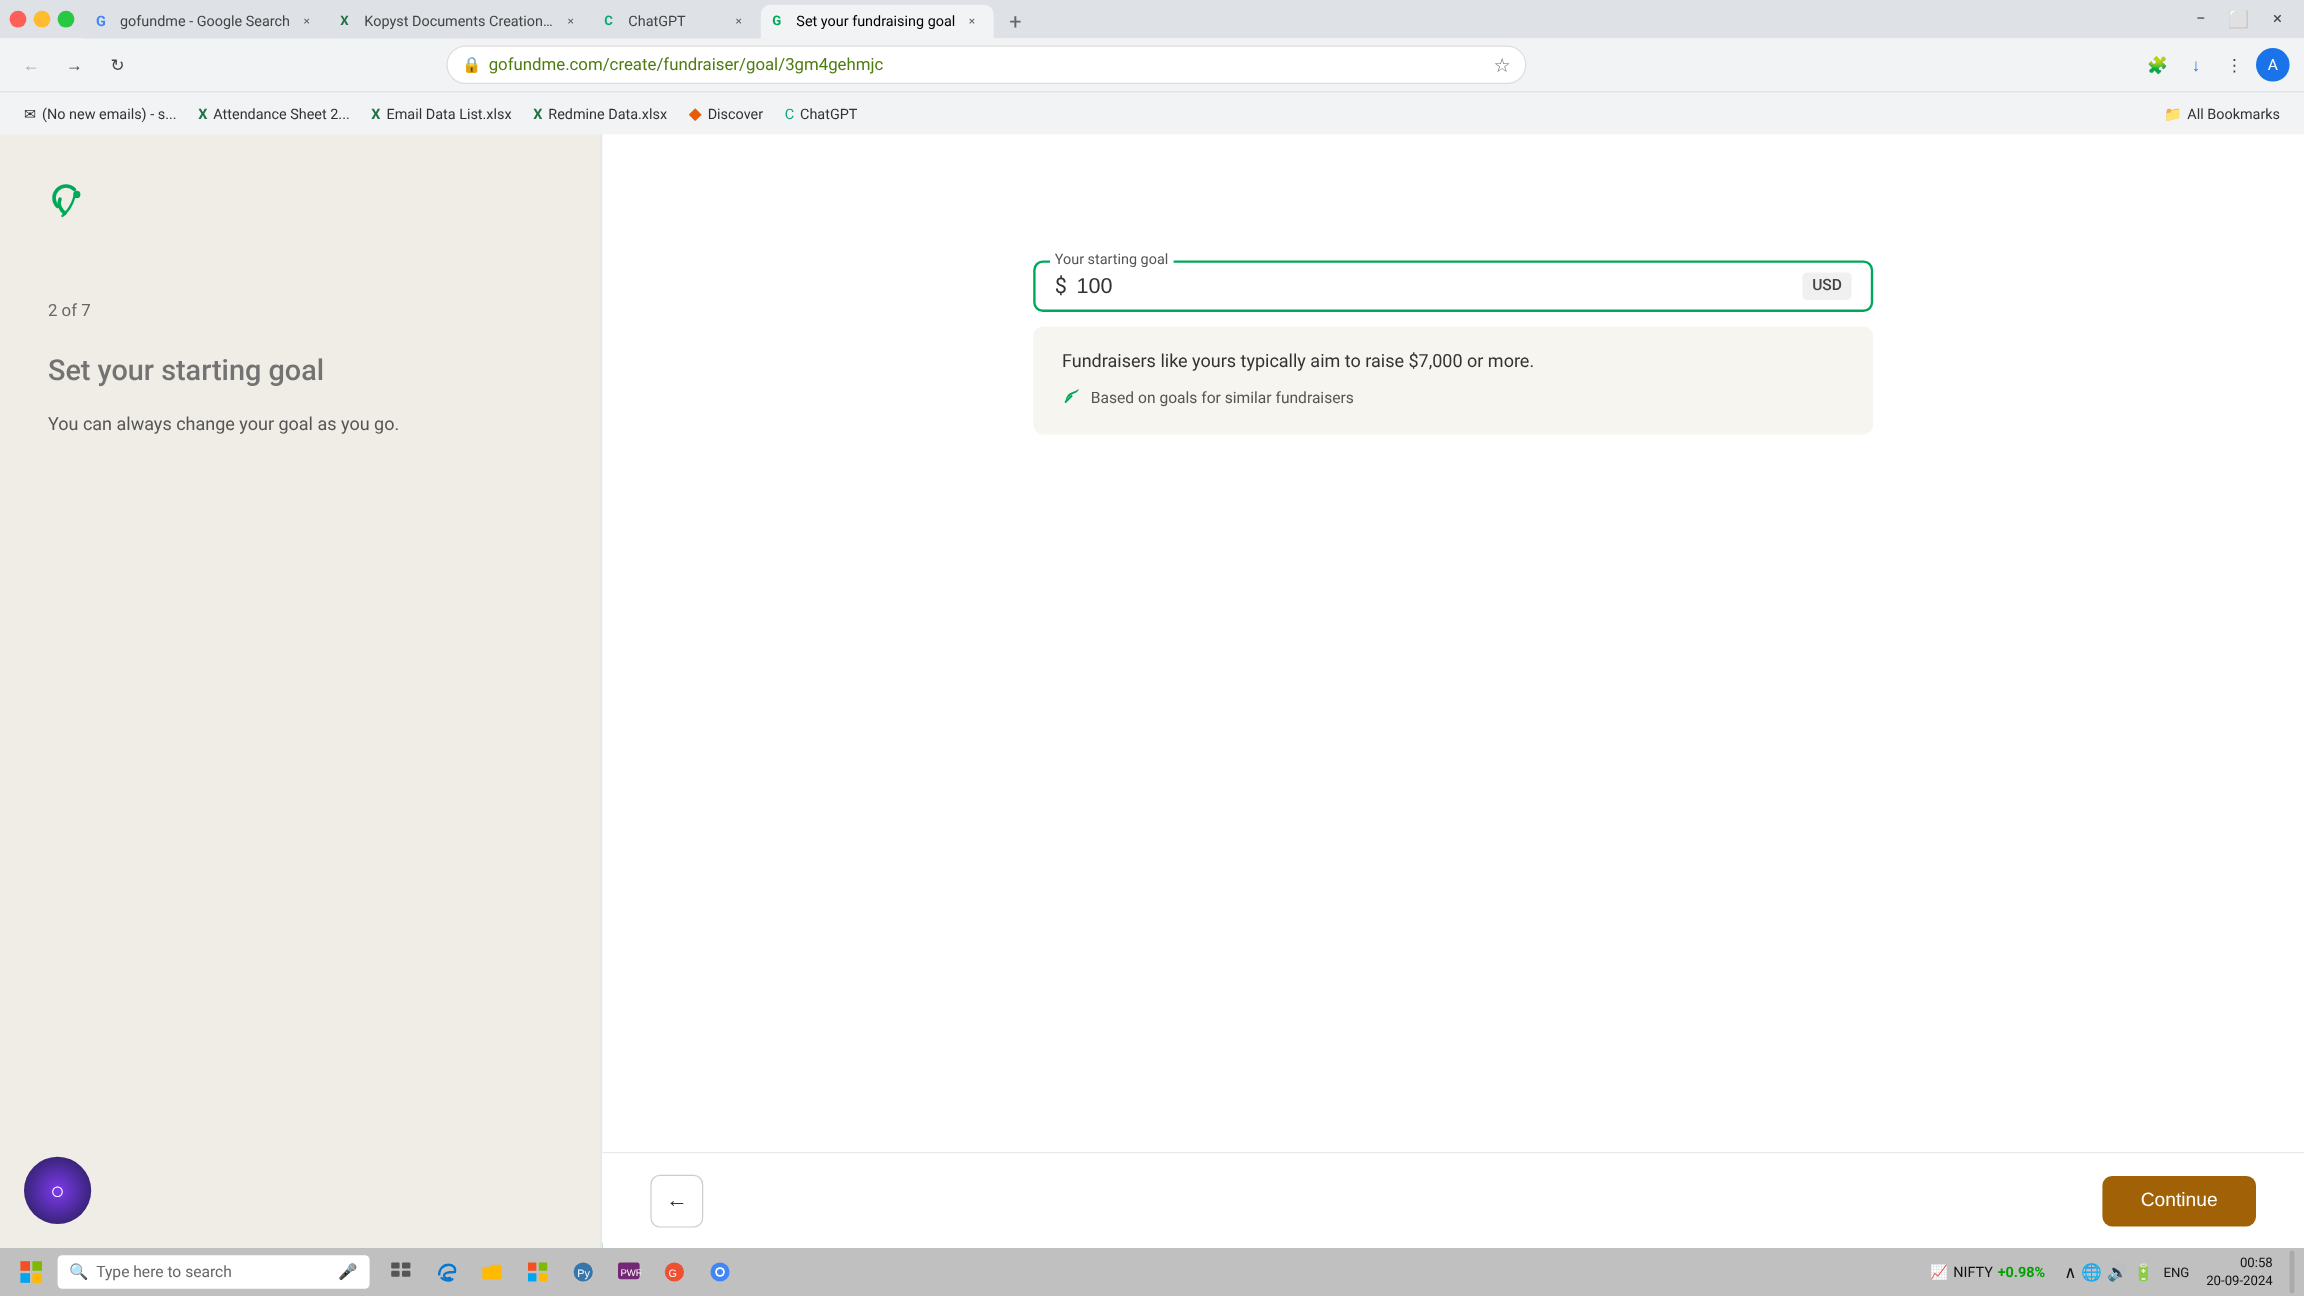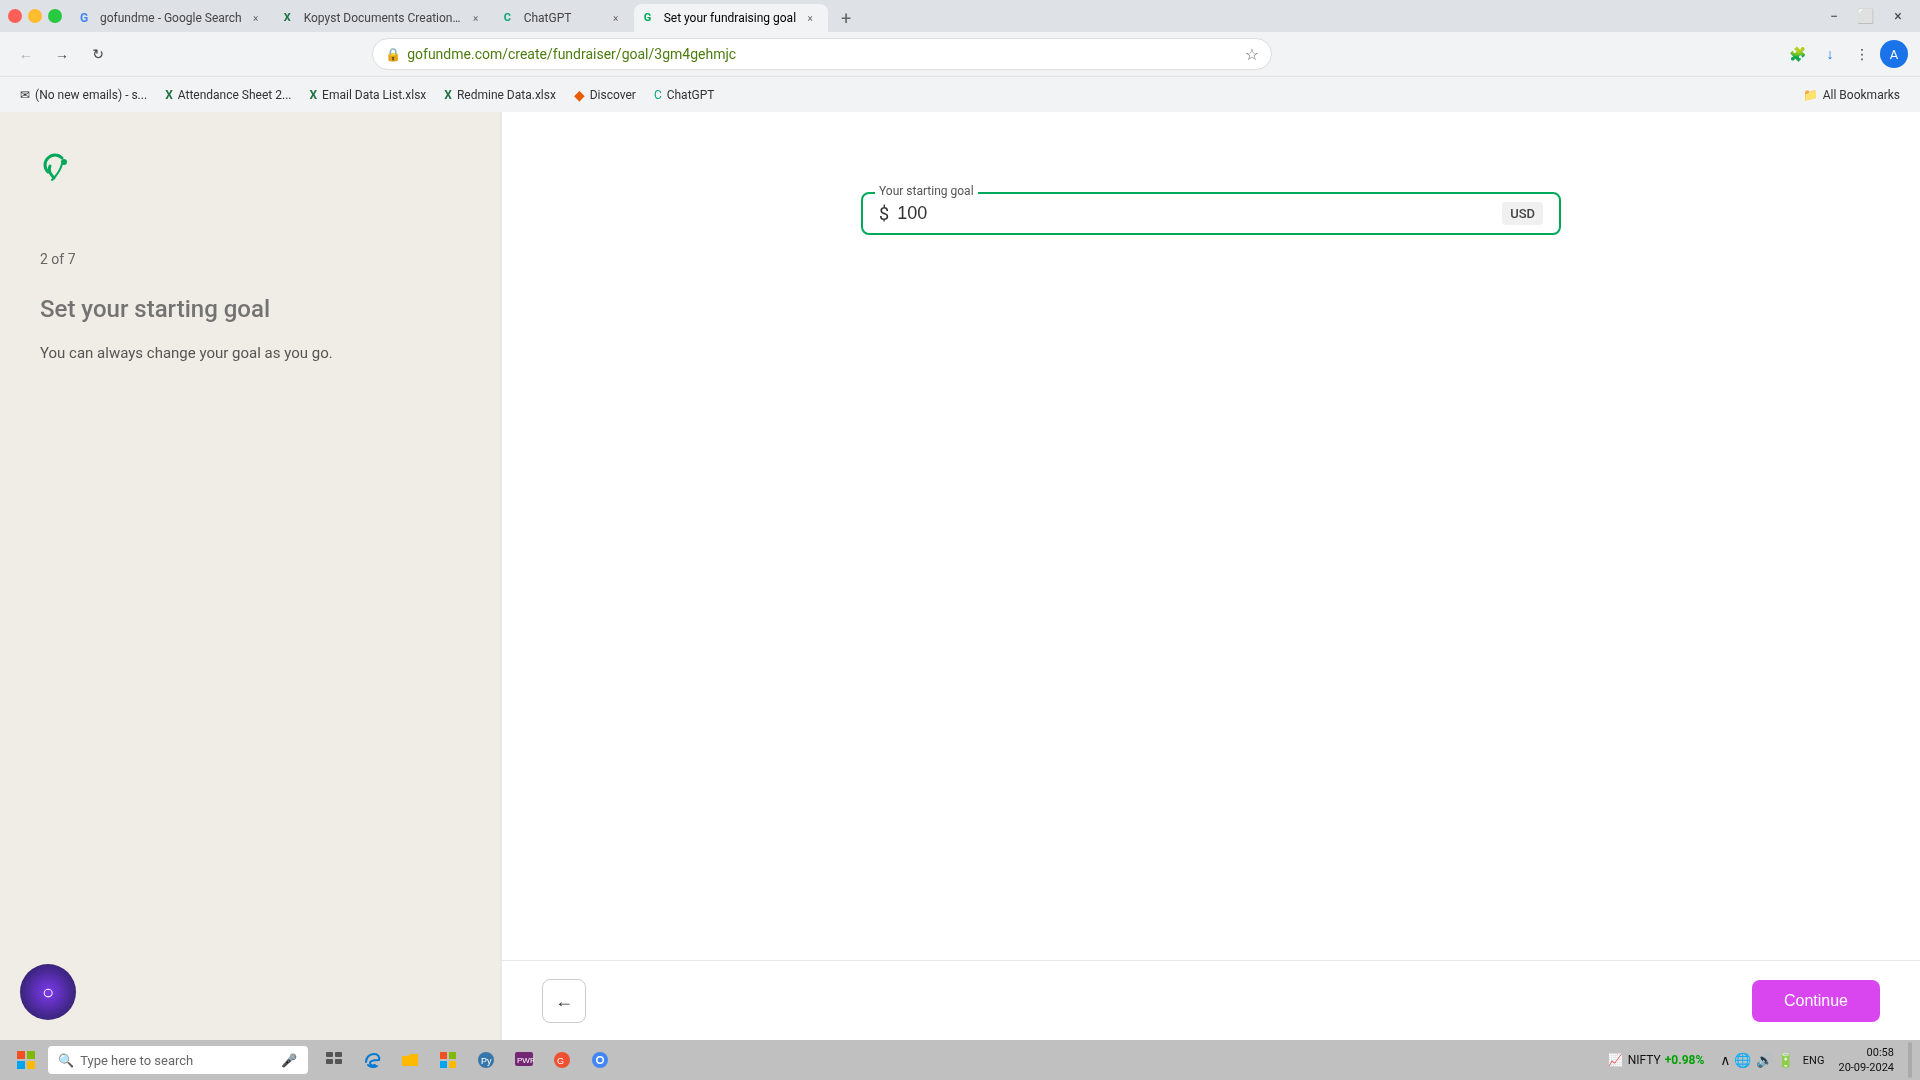--- a/index.html
+++ b/index.html
@@ -41,21 +41,21 @@
     
     
     .left-panel { width: 500px; background: #f0ede6; padding: 40px; display: flex; flex-direction: column; position: relative; flex-shrink: 0; }
     .gfm-logo { color: #00a859; font-size: 28px; margin-bottom: 60px; }
     .step-indicator { font-size: 14px; color: #666; margin-bottom: 28px; }
     .page-heading { font-size: 24px; font-weight: 500; color: #737373; line-height: 1.2; margin-bottom: 20px; }
     .page-subtext { font-size: 15px; color: #555; }
     
     
     .right-panel { flex: 1; background: #fff; display: flex; flex-direction: column; position: relative; }
-    .right-panel-content { flex: 1; display: flex; flex-direction: column; align-items: center; padding: 60px 40px; }
+    .right-panel-content { flex: 1; display: flex; flex-direction: column; align-items: center; padding: 85px 40px; }
     
     
     .goal-input-wrapper { width: 100%; max-width: 700px; margin-top: 20px; }
     .goal-input-container { border: 2px solid #00a859; border-radius: 8px; display: flex; align-items: center; padding: 8px 16px; background: #fff; position: relative; }
     .goal-label { position: absolute; top: -10px; left: 12px; background: #fff; padding: 0 4px; font-size: 12px; color: #555; }
     .dollar-sign { font-size: 18px; color: #333; margin-right: 8px; }
     .goal-input { flex: 1; border: none; outline: none; font-size: 18px; color: #333; background: transparent; }
     .usd-badge { background: #f0f0f0; border-radius: 4px; padding: 4px 8px; font-size: 13px; color: #444; font-weight: 500; }
     
     
@@ -65,21 +65,21 @@
     .suggestion-icon { color: #00a859; font-size: 16px; }
     
     
     .progress-section { position: absolute; bottom: 0; left: 0; right: 0; }
     .progress-bar-track { height: 4px; background: #e0e0e0; }
     .progress-bar-fill { height: 100%; background: #00a859; width: 28%; }
     
     
     .nav-buttons { height: 80px; background: #fff; display: flex; align-items: center; padding: 0 40px; justify-content: space-between; border-top: 1px solid #e8e8e8; }
     .back-btn { width: 44px; height: 44px; border: 1px solid #ccc; border-radius: 8px; display: flex; align-items: center; justify-content: center; cursor: pointer; background: #fff; color: #333; font-size: 18px; }
-    .continue-btn { background: #d946ef; color: #fff; border: none; border-radius: 8px; padding: 12px 32px; font-size: 16px; cursor: pointer; font-weight: 500; }
+    .continue-btn { background: #a16207; color: #fff; border: none; border-radius: 8px; padding: 12px 32px; font-size: 16px; cursor: pointer; font-weight: 500; }
 
     
     .taskbar { height: 40px; background: #c0c0c0; display: flex; align-items: center; padding: 0 8px; gap: 4px; width: 100%; position: relative; }
     .taskbar-start { width: 36px; height: 36px; display: flex; align-items: center; justify-content: center; cursor: pointer; }
     .taskbar-search { background: #fff; border-radius: 4px; height: 28px; display: flex; align-items: center; padding: 0 10px; gap: 6px; min-width: 260px; font-size: 13px; color: #666; cursor: text; }
     .taskbar-icons { display: flex; gap: 2px; align-items: center; margin-left: 4px; }
     .taskbar-app { width: 36px; height: 36px; display: flex; align-items: center; justify-content: center; cursor: pointer; border-radius: 4px; }
     .taskbar-right { margin-left: auto; display: flex; align-items: center; gap: 8px; }
     .tray-item { font-size: 11px; color: #111; }
     .tray-icons { display: flex; gap: 4px; align-items: center; }
@@ -224,20 +224,32 @@
     <div class="right-panel-content">
       <div class="goal-input-wrapper">
 
         <div class="goal-input-container">
           <span class="goal-label">Your starting goal</span>
           <span class="dollar-sign">$</span>
           <input class="goal-input" type="text" value="100" style="">
           <span class="usd-badge">USD</span>
         </div>
 
+        <div class="suggestion-box">
+          <p class="suggestion-text">Fundraisers like yours typically aim to raise $7,000 or more.</p>
+          <div class="suggestion-note">
+            <span class="suggestion-icon">
+              <svg width="16" height="16" viewBox="0 0 16 16" fill="none">
+                <path d="M3 13 C3 13, 5 8, 10 6 C13 5, 14 3, 14 2 C14 2, 12 4, 8 5 C5 6, 3 9, 3 13Z" fill="#00a859"></path>
+                <line x1="3" y1="13" x2="8" y2="8" stroke="#00a859" stroke-width="1.5" stroke-linecap="round"></line>
+              </svg>
+            </span>
+            <span>Based on goals for similar fundraisers</span>
+          </div>
+        </div>
       </div>
     </div>
 
     <div class="progress-section">
       <div class="progress-bar-track">
         <div class="progress-bar-fill"></div>
       </div>
     </div>
 
     <div class="nav-buttons" style="position:absolute;bottom:0;left:0;right:0;background:#fff;display:flex;align-items:center;padding:0 40px;height:80px;border-top:1px solid #e8e8e8;">

